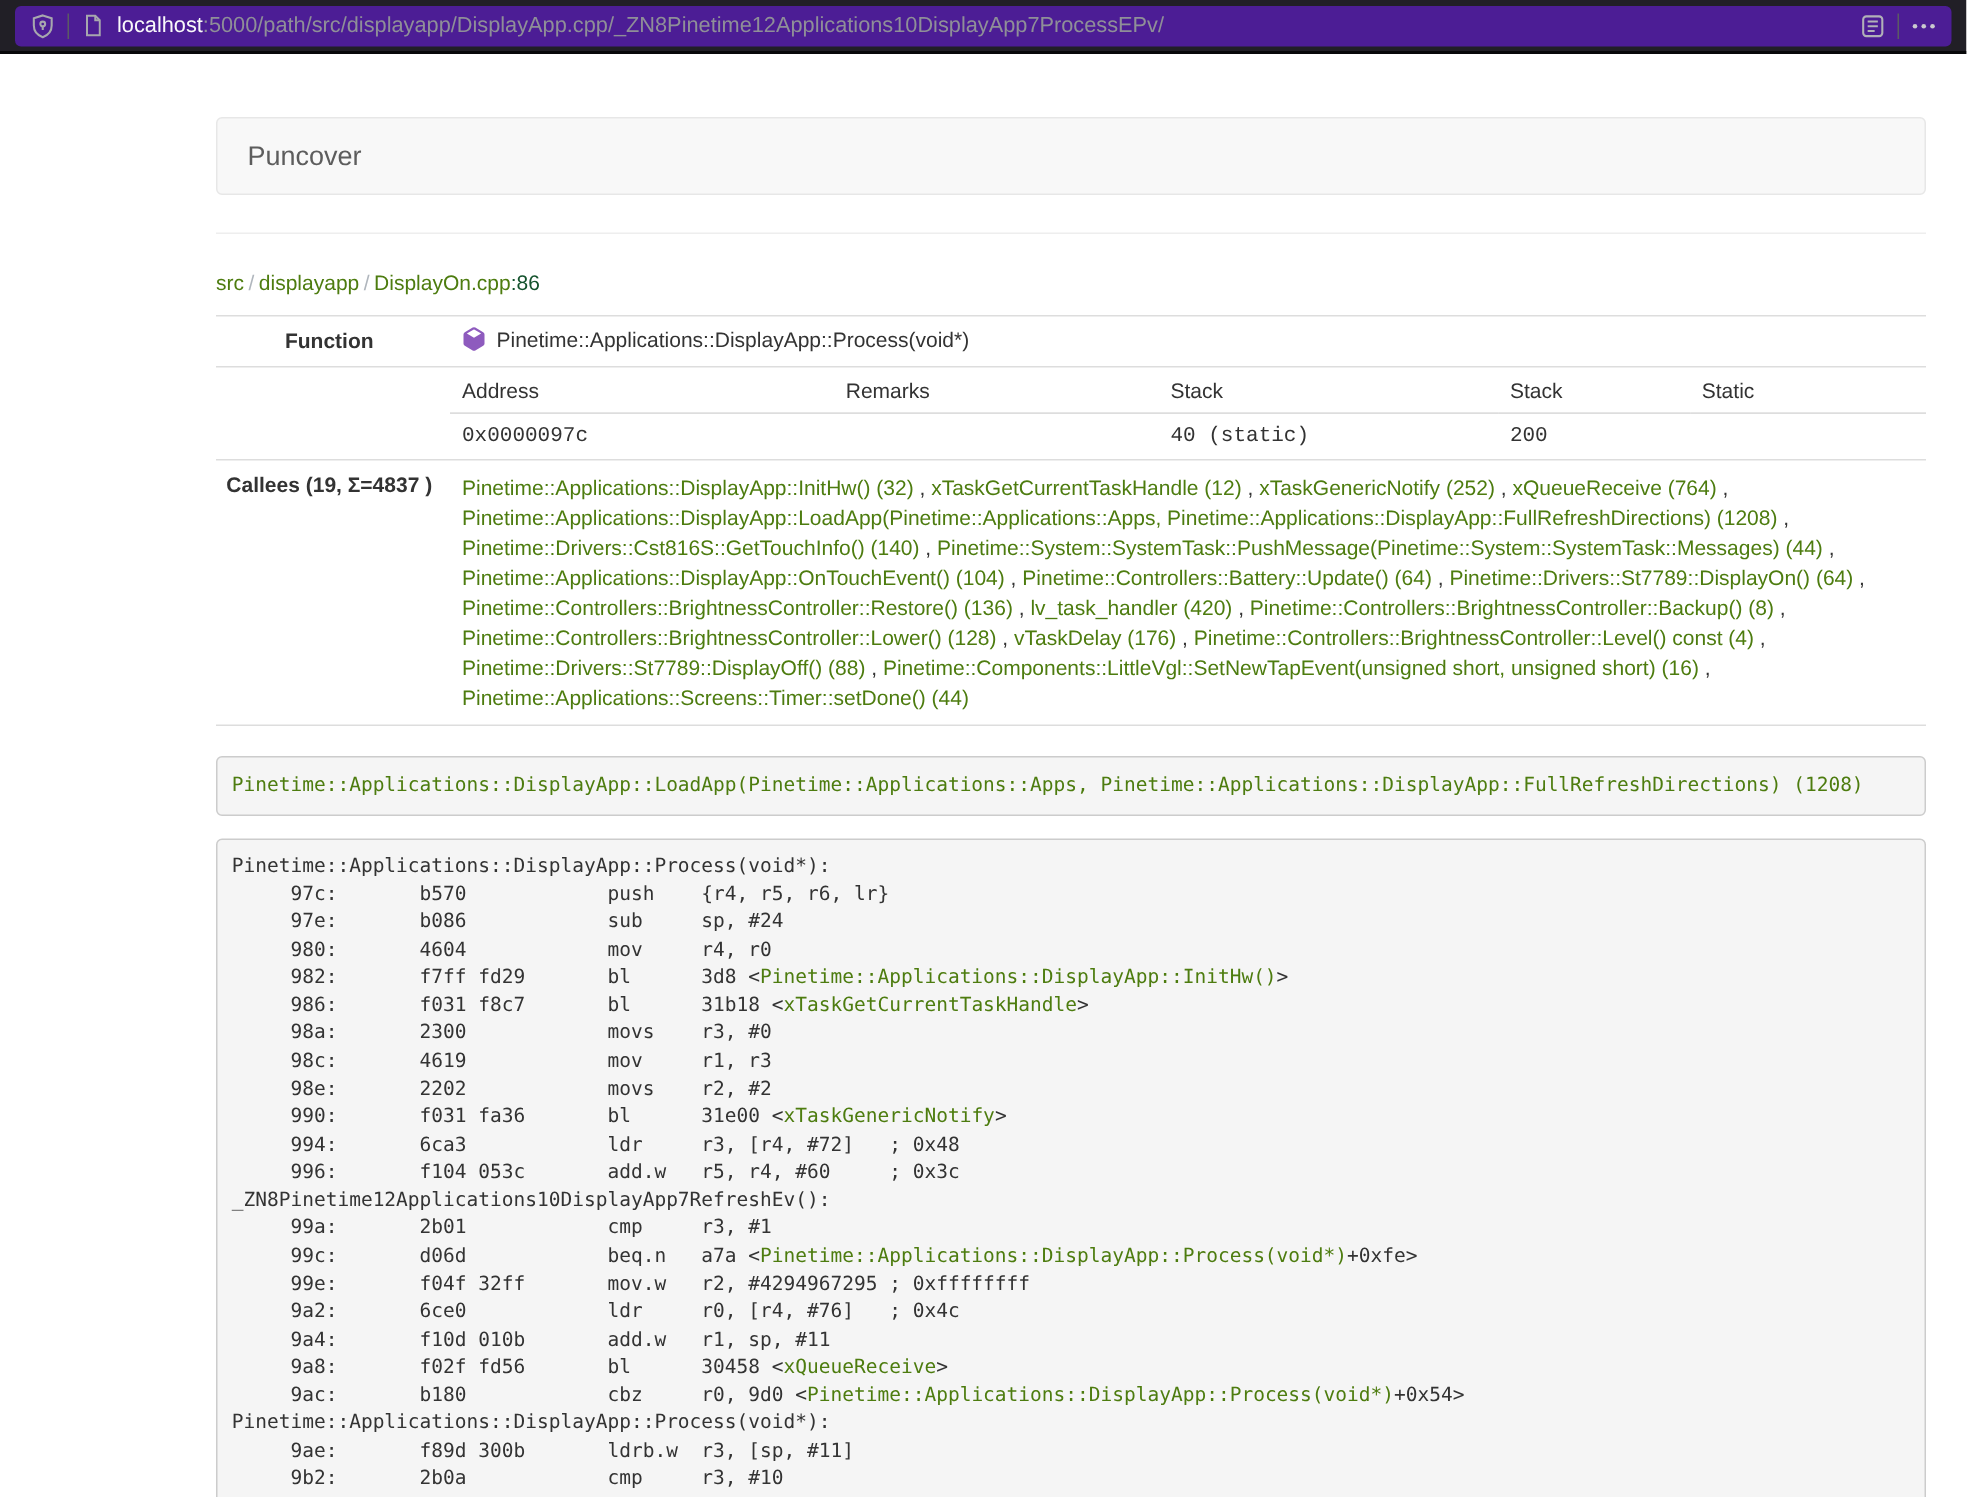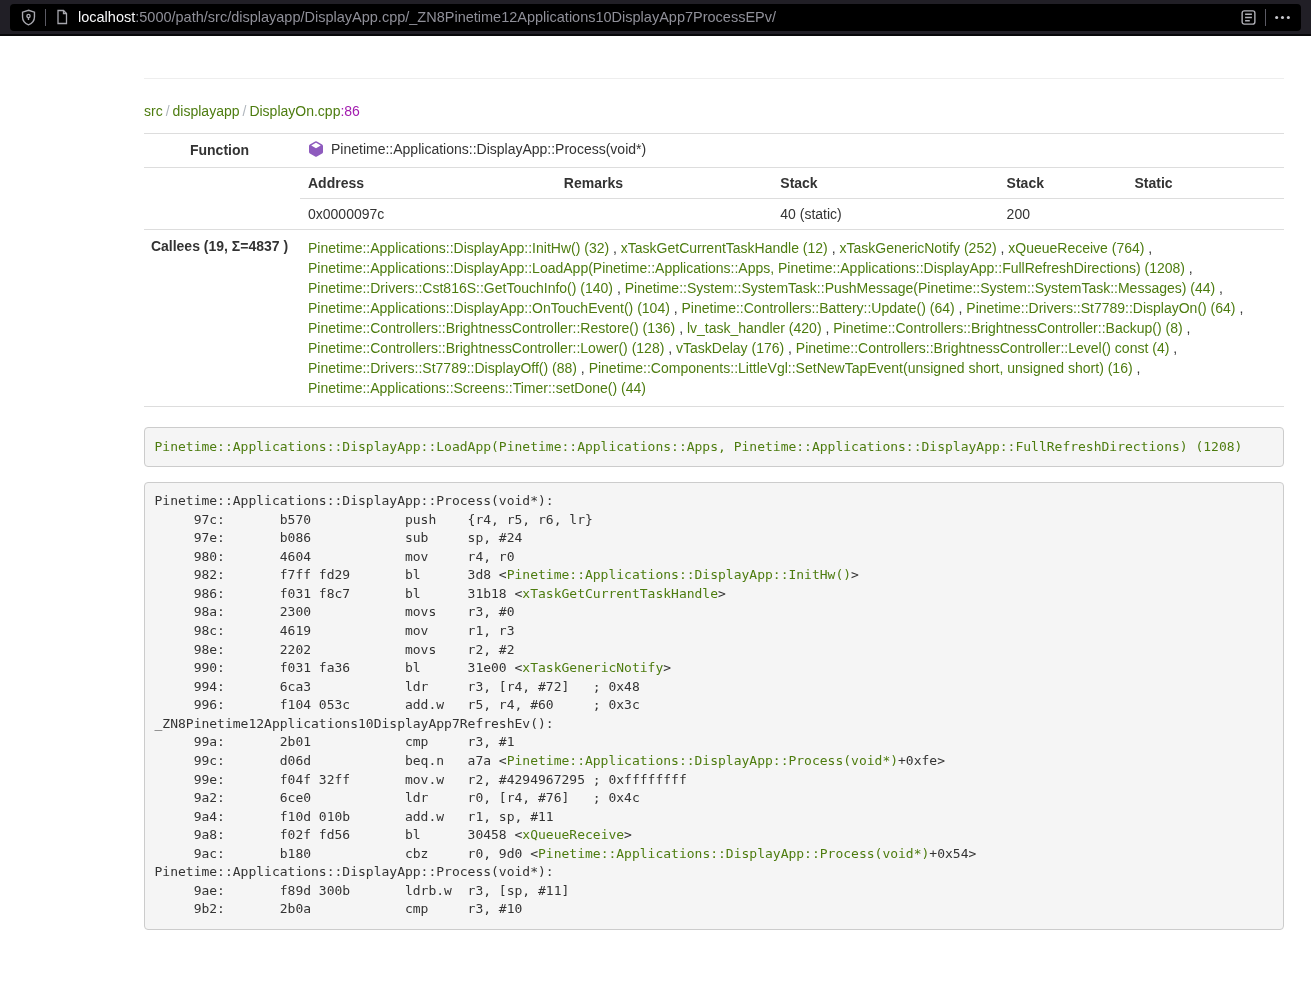--- a/index.html
+++ b/index.html
@@ -2,56 +2,56 @@
 <html><head>
 <meta charset="utf-8">
 <style>
   * { box-sizing: border-box; }
   html, body { margin:0; padding:0; width:1311px; height:998px; overflow:hidden;
     background:#fff; font-family:"Liberation Sans", sans-serif; color:#333; }
 
   
   .browser-bar { height:36px; background:#211f26; border-bottom:2px solid #08080a;
     display:flex; align-items:center; padding:0 10px; }
-  .urlbar { flex:1; height:27px; background:#000000; border-radius:4px;
+  .urlbar { flex:1; height:27px; background:#4c1d95; border-radius:4px;
     display:flex; align-items:center; padding:0 10px; gap:8px; }
   .urlbar svg { flex:none; }
   .vdiv { width:1px; height:17px; background:#5b5a64; flex:none; }
   .url-text { font-size:14.5px; white-space:nowrap; overflow:hidden; flex:1; }
   .url-host { color:#f9f9fa; }
   .url-rest { color:#8f8f98; }
   .tool-ico { cursor:pointer; }
 
   
   .container { width:1140px; margin:42px 0 0 144px; }
 
   .navbar { background:#f8f8f8; border:1px solid #e7e7e7; border-radius:4px;
     height:52px; margin-bottom:25px; }
   .brand { display:inline-block; padding:0 20px; line-height:50px; font-size:18px; color:#5d5d5d; }
 
   hr { border:none; border-top:1px solid #eee; margin:0; }
 
   .breadcrumb { margin:25px 0 14px; font-size:14px; line-height:15px; }
   .bc-sep { color:#b0b6bd; padding:0 3px; }
-  .bc-suffix { color:#a21caf; }
+  .bc-suffix { color:#14532d; }
 
   a.lnk { color:#4d7c0f; text-decoration:none; cursor:pointer; }
 
   
   table.main { width:100%; border-collapse:collapse; font-size:14px; }
   table.main > tbody > tr { border-top:1px solid #ddd; }
   table.main > tbody > tr:last-child { border-bottom:1px solid #ddd; }
   th.rowhead { width:156px; text-align:center; vertical-align:top; font-weight:bold;
     padding:8px 8px 8px 3px; line-height:17px; }
   td.rowval { padding:7px 8px; line-height:17px; vertical-align:top; }
   td.nested { padding:0; }
 
   table.inner { width:100%; border-collapse:collapse; font-size:14px; }
-  table.inner th { text-align:left; font-weight:bold; padding:7px 8px; border-bottom:1px solid #ddd; }
-  table.inner td { padding:7px 8px; }
+  table.inner th { text-align:left; font-weight:normal; padding:7px 8px; border-bottom:1px solid #ddd; }
+  table.inner td { padding:7px 8px;font-family:Liberation Mono, monospace; }
 
   .sym-ico { vertical-align:-3px; margin-right:7px; }
 
   td.callees { padding:8px; line-height:20px;margin-top:23px; }
   .callee-sep { color:#333; }
 
   
   pre { font-family:"DejaVu Sans Mono","Liberation Mono",monospace; font-size:13px;
     line-height:1.42857; color:#333; background:#f5f5f5; border:1px solid #ccc;
     border-radius:4px; padding:9.5px; white-space:pre; overflow:hidden; }
@@ -82,20 +82,23 @@
     <svg class="tool-ico" width="17" height="17" viewBox="0 0 16 16" fill="#c9c9ce">
       <circle cx="2.5" cy="8" r="1.45"></circle>
         <circle cx="8" cy="8" r="1.45"></circle>
         <circle cx="13.5" cy="8" r="1.45"></circle>
     </svg>
   </div>
 </div>
 
 <div class="container">
 
+  <div class="navbar">
+    <span class="brand">Puncover</span>
+  </div>
 
   <hr>
 
   <div class="breadcrumb" id="breadcrumb"><a class="lnk">src</a><span class="bc-sep">/</span><a class="lnk">displayapp</a><span class="bc-sep">/</span><a class="lnk">DisplayOn.cpp</a><span class="bc-suffix">:86</span></div>
 
   <table class="main">
     <tbody>
       <tr>
         <th class="rowhead">Function</th>
         <td class="rowval">

